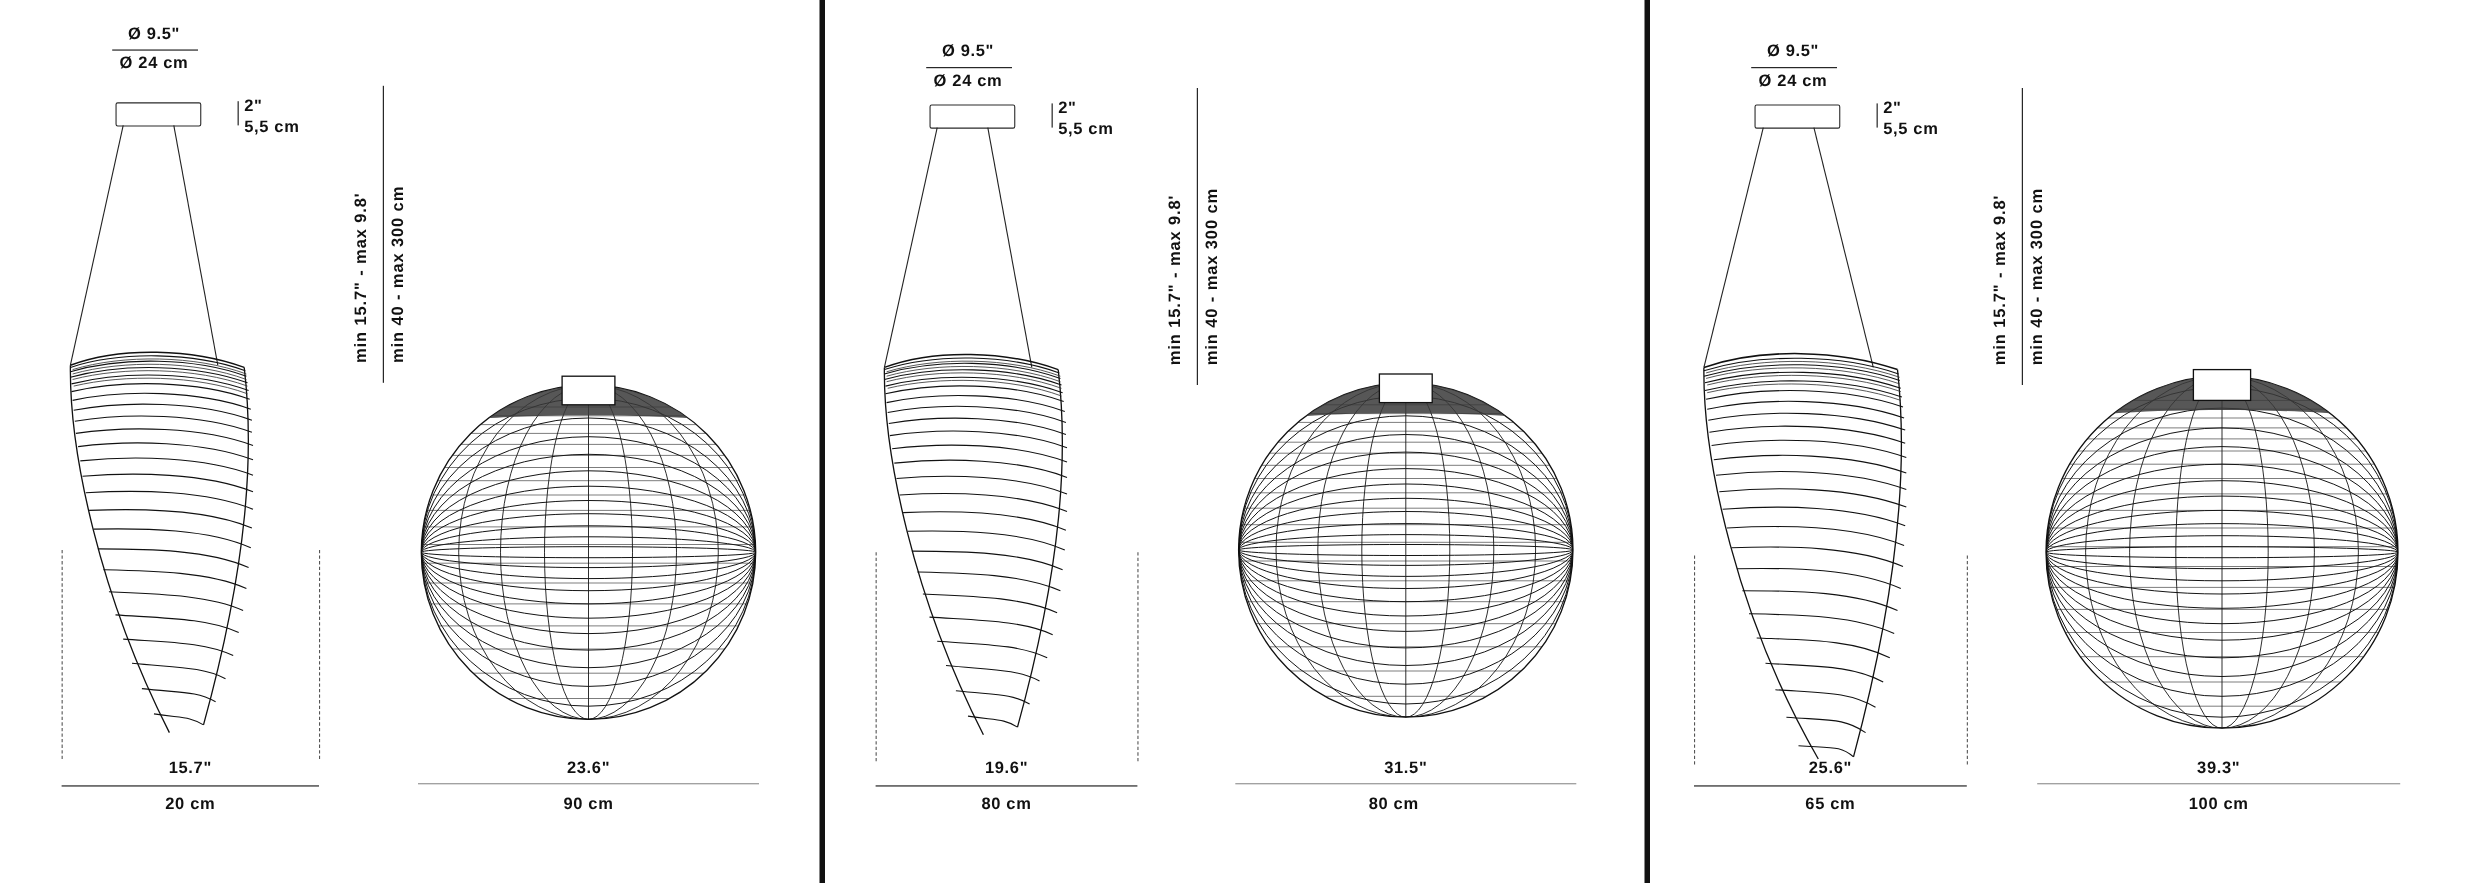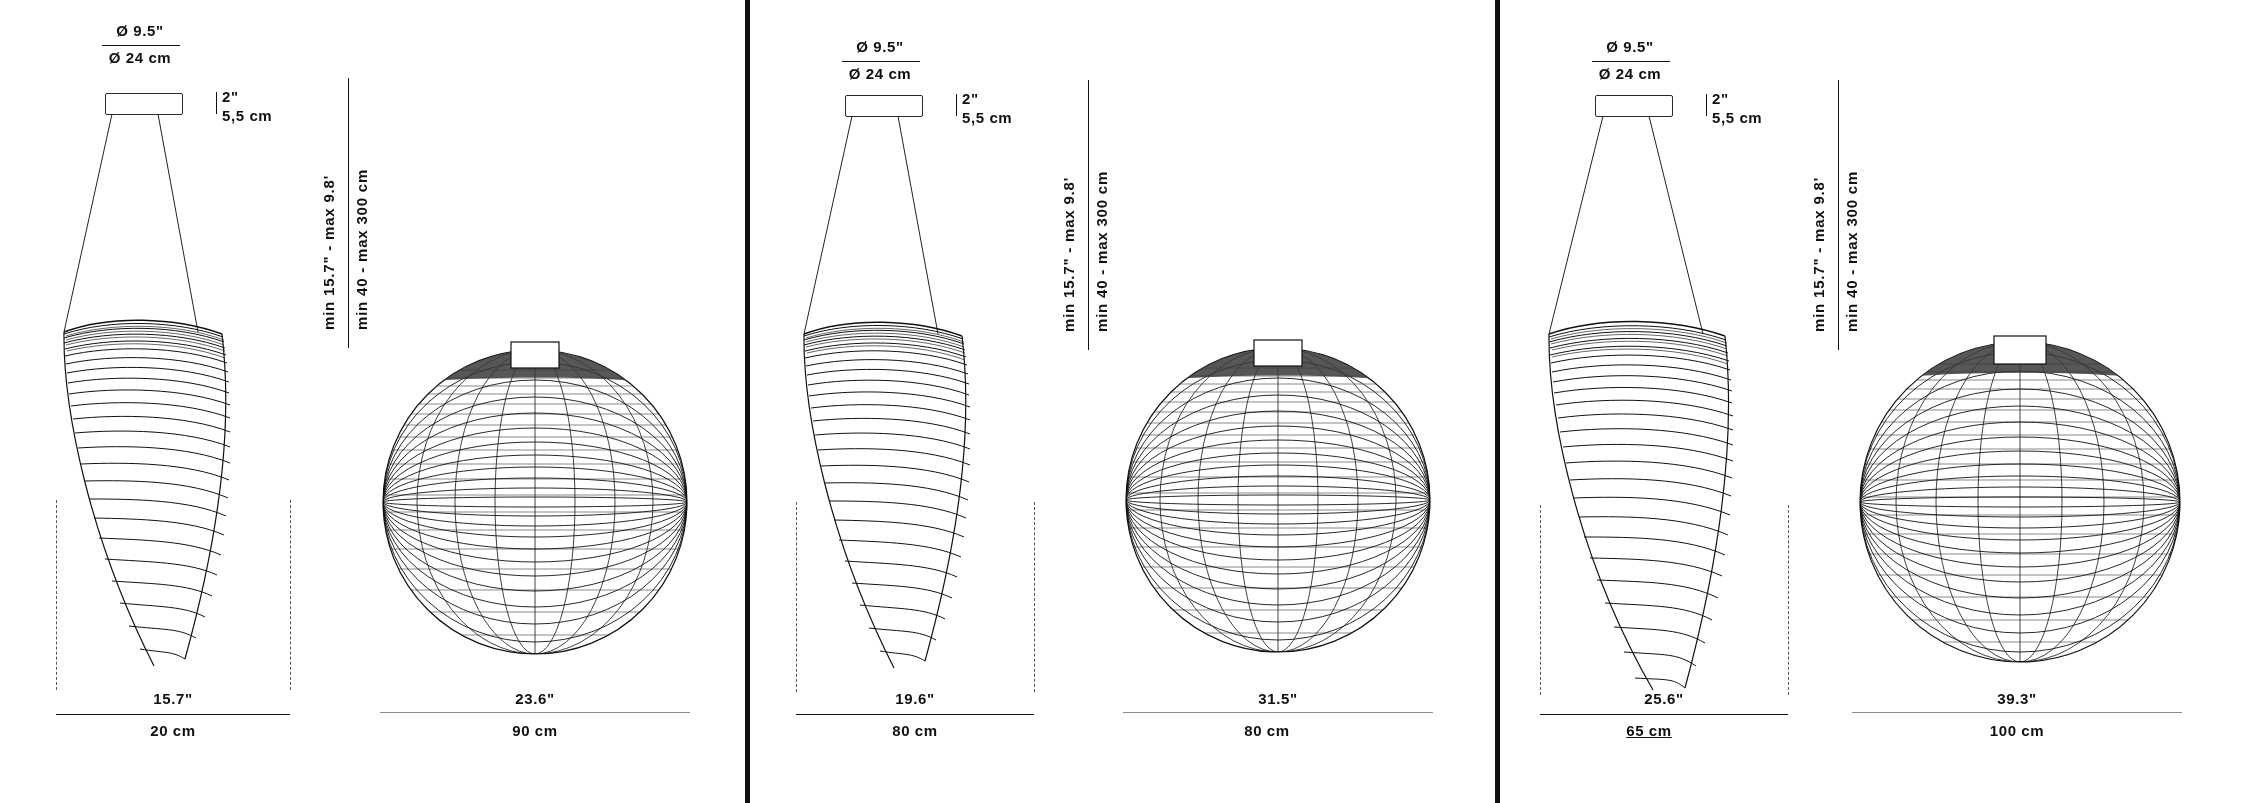--- a/index.html
+++ b/index.html
@@ -412,21 +412,21 @@
             <path d="M17 238 C 69 225, 141 226, 193 244"></path>
             <path d="M17 245 C 69 233, 141 234, 193 252"></path>
           </g>
         </svg>
       </div>
 
       <div class="vdash" style="left:40px; top:505px; height:190px;"></div>
       <div class="vdash" style="left:288px; top:505px; height:190px;"></div>
       <div class="hrule" style="left:40px; top:714px; width:248px;"></div>
       <div class="dim center" style="left:40px; top:690px; width:248px;">25.6"</div>
-      <div class="dim center" style="left:25px; top:722px; width:248px;text-decoration:underline;">65 cm</div>
+      <div class="dim center" style="left:40px; top:722px; width:248px;">65 cm</div>
 
       <div class="art" style="left:330px; top:322px; width:380px; height:345px;">
         <svg width="380" height="345" viewBox="0 0 380 345">
           <defs>
             <clipPath id="ball3">
               <circle cx="190" cy="180" r="160"></circle>
             </clipPath>
           </defs>
           <circle cx="190" cy="180" r="160" fill="#ffffff" stroke="#111" stroke-width="1.2"></circle>
           <g clip-path="url(#ball3)" stroke="#111" fill="none" stroke-width="0.9">

